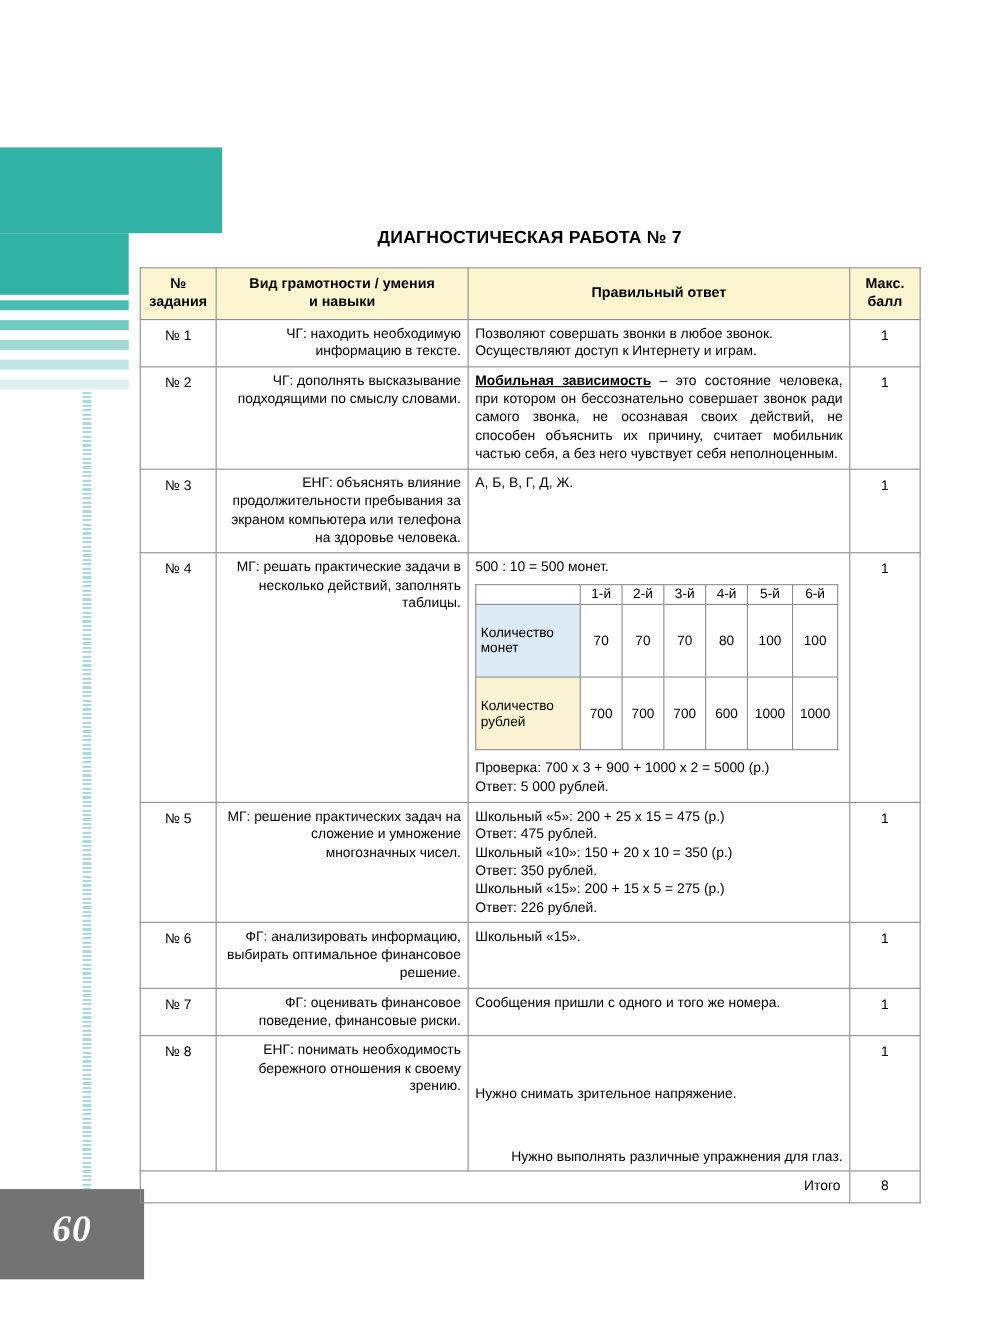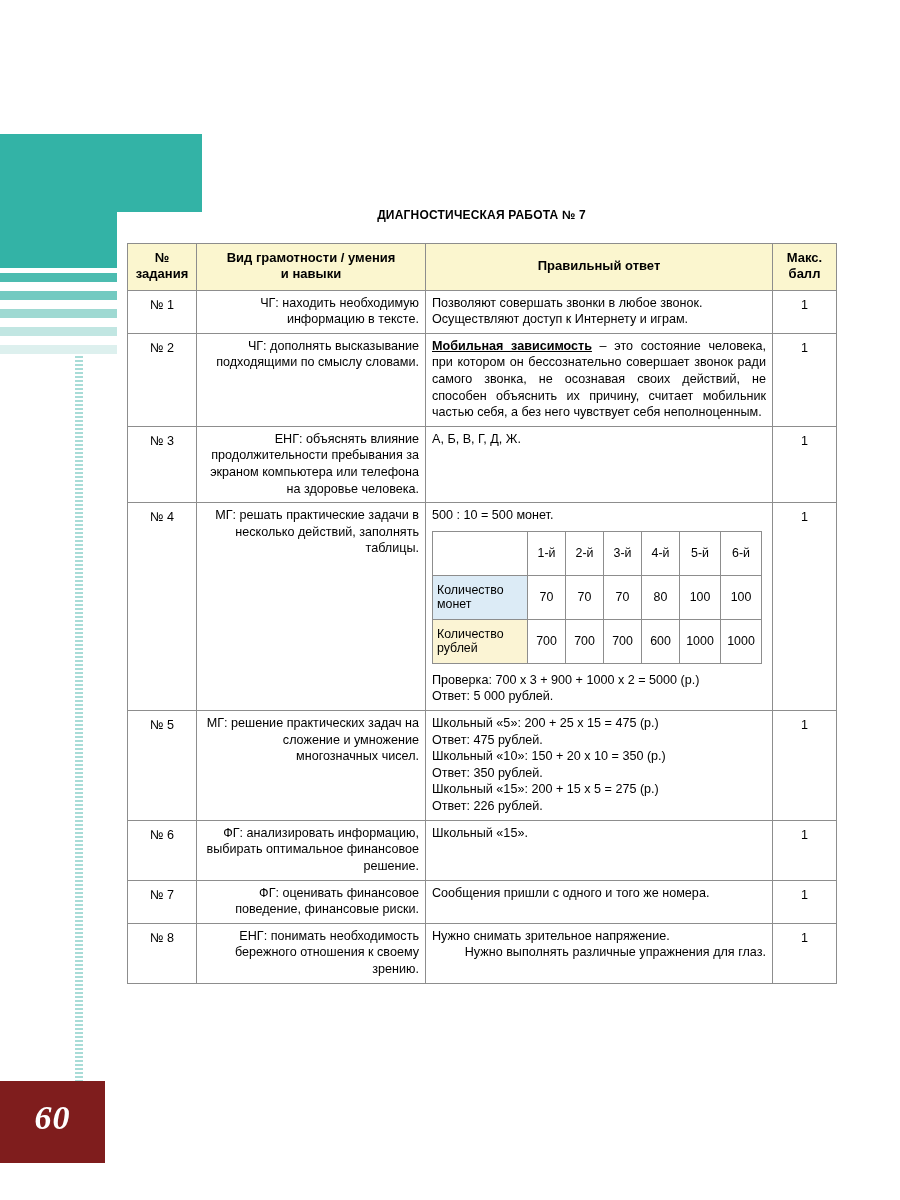--- a/index.html
+++ b/index.html
@@ -58,23 +58,23 @@
         #a8dcd7 0px,
         #a8dcd7 2px,
         #ffffff 2px,
         #ffffff 4px);
   }
 
   .page-number-box {
     position: absolute;
     left: 0;
     top: 1081px;
-    width: 105px;
+    width: 131px;
     height: 82px;
-    background: #7f1d1d;
+    background: #737373;
   }
   .page-number-box .pn {
     position: absolute;
     left: 0;
     right: 0;
     top: 18px;
     text-align: center;
     color: #ffffff;
     font-size: 34px;
     font-weight: bold;
@@ -83,21 +83,21 @@
     letter-spacing: 1px;
   }
 
   
   .doc-title {
     position: absolute;
     left: 127px;
     top: 208px;
     width: 709px;
     text-align: center;
-    font-size: 12px;
+    font-size: 16px;
     font-weight: bold;
     letter-spacing: 0.2px;
   }
 
   
   .main-table {
     position: absolute;
     left: 127px;
     top: 243px;
     width: 709px;
@@ -123,21 +123,21 @@
   col.c-num   { width: 69px; }
   col.c-skill { width: 229px; }
   col.c-ans   { width: 347px; }
   col.c-max   { width: 64px; }
 
   td.num  { text-align: center; vertical-align: top; padding-top: 6px; }
   td.max  { text-align: center; vertical-align: top; padding-top: 6px; }
   td.skill { text-align: right; }
   td.ans   { text-align: left; }
   td.ans.justify { text-align: justify; text-justify: inter-word; }
-  td.ans.justify > .p-just { text-align: justify; }
+  td.ans.justify > .p-just { text-align: justify; margin-top: 40px; }
   td.ans.justify > .p-just:last-child { text-align: right; }
 
   .b { font-weight: bold; text-decoration: underline; }
 
   tr.total td {
     border: 1px solid #8d8d8d;
   }
   td.total-label {
     text-align: right;
     padding: 5px 8px 6px 6px;
@@ -152,26 +152,26 @@
   table.coins {
     border-collapse: collapse;
     table-layout: fixed;
     width: 328px;
     font-size: 12.4px;
   }
   table.coins td {
     border: 1px solid #8d8d8d;
     text-align: center;
     vertical-align: middle;
-    padding: 13px 2px;
+    padding: 0 2px;
     height: 17px;
   }
   table.coins td.rowlabel {
     text-align: left;
-    padding: 2px 4px;
+    padding: 18px 4px;
     line-height: 1.18;
   }
   table.coins td.lbl-coins  { background: #dcebf6; }
   table.coins td.lbl-rubles { background: #fbf4d4; }
   table.coins td.corner     { background: #ffffff; }
   col.k-lbl { width: 95px; }
   col.k-d   { width: 38px; }
   col.k-d5  { width: 41px; }
 
   .line { display: block; }
@@ -342,15 +342,19 @@
     <tr>
       <td class="num">№ 8</td>
       <td class="skill">ЕНГ: понимать необходимость бережного отношения к своему зрению.</td>
       <td class="ans justify">
         <div class="p-just">Нужно снимать зрительное напряжение.</div>
         <div class="p-just">Нужно выполнять различные упражнения для глаз.</div>
       </td>
       <td class="max">1</td>
     </tr>
 
+    <tr class="total">
+      <td class="total-label" colspan="3">Итого</td>
+      <td class="total-value">8</td>
+    </tr>
 
   </tbody>
 </table>
 
 </body></html>

